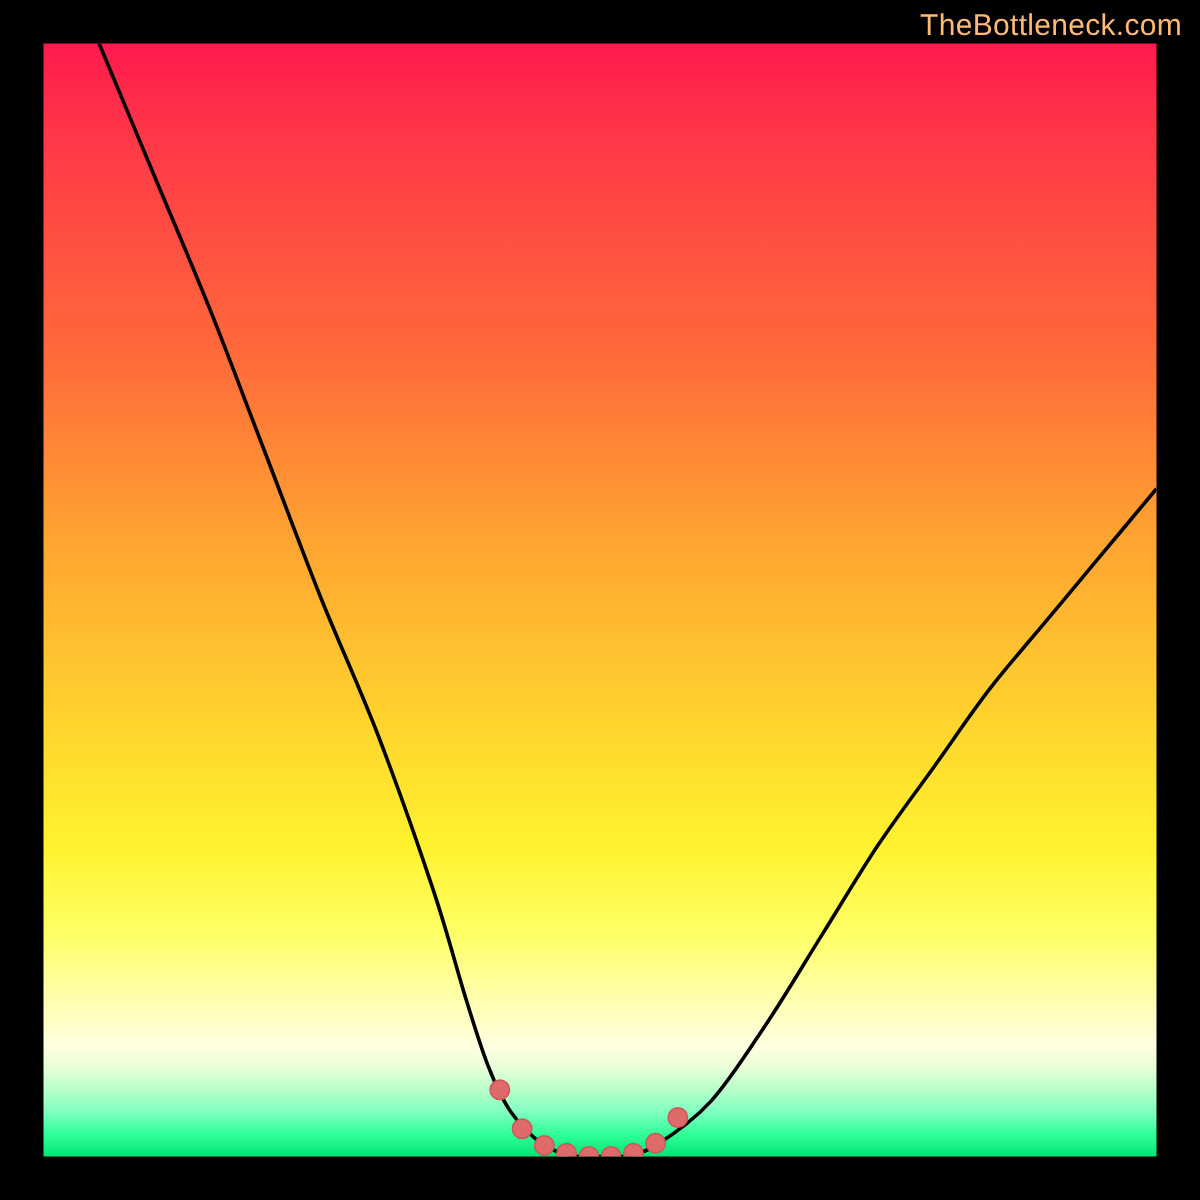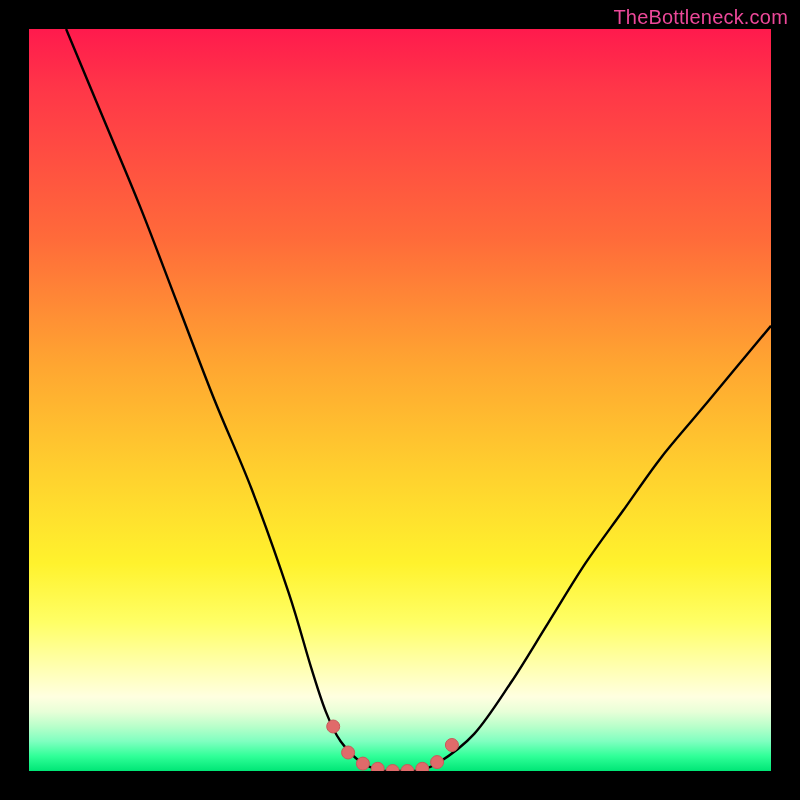--- a/index.html
+++ b/index.html
@@ -47,21 +47,21 @@
     left: 0;
     top: 0;
     width: 742px;
     height: 742px;
     pointer-events: none;
   }
   .watermark {
     position: absolute;
     top: 6px;
     right: 12px;
-    color: #ec4899;
+    color: #fdba74;
     font-size: 20px;
     letter-spacing: 0.2px;
     user-select: none;
   }
 </style>
 </head>
 <body>
 
 <div class="stage">
 

